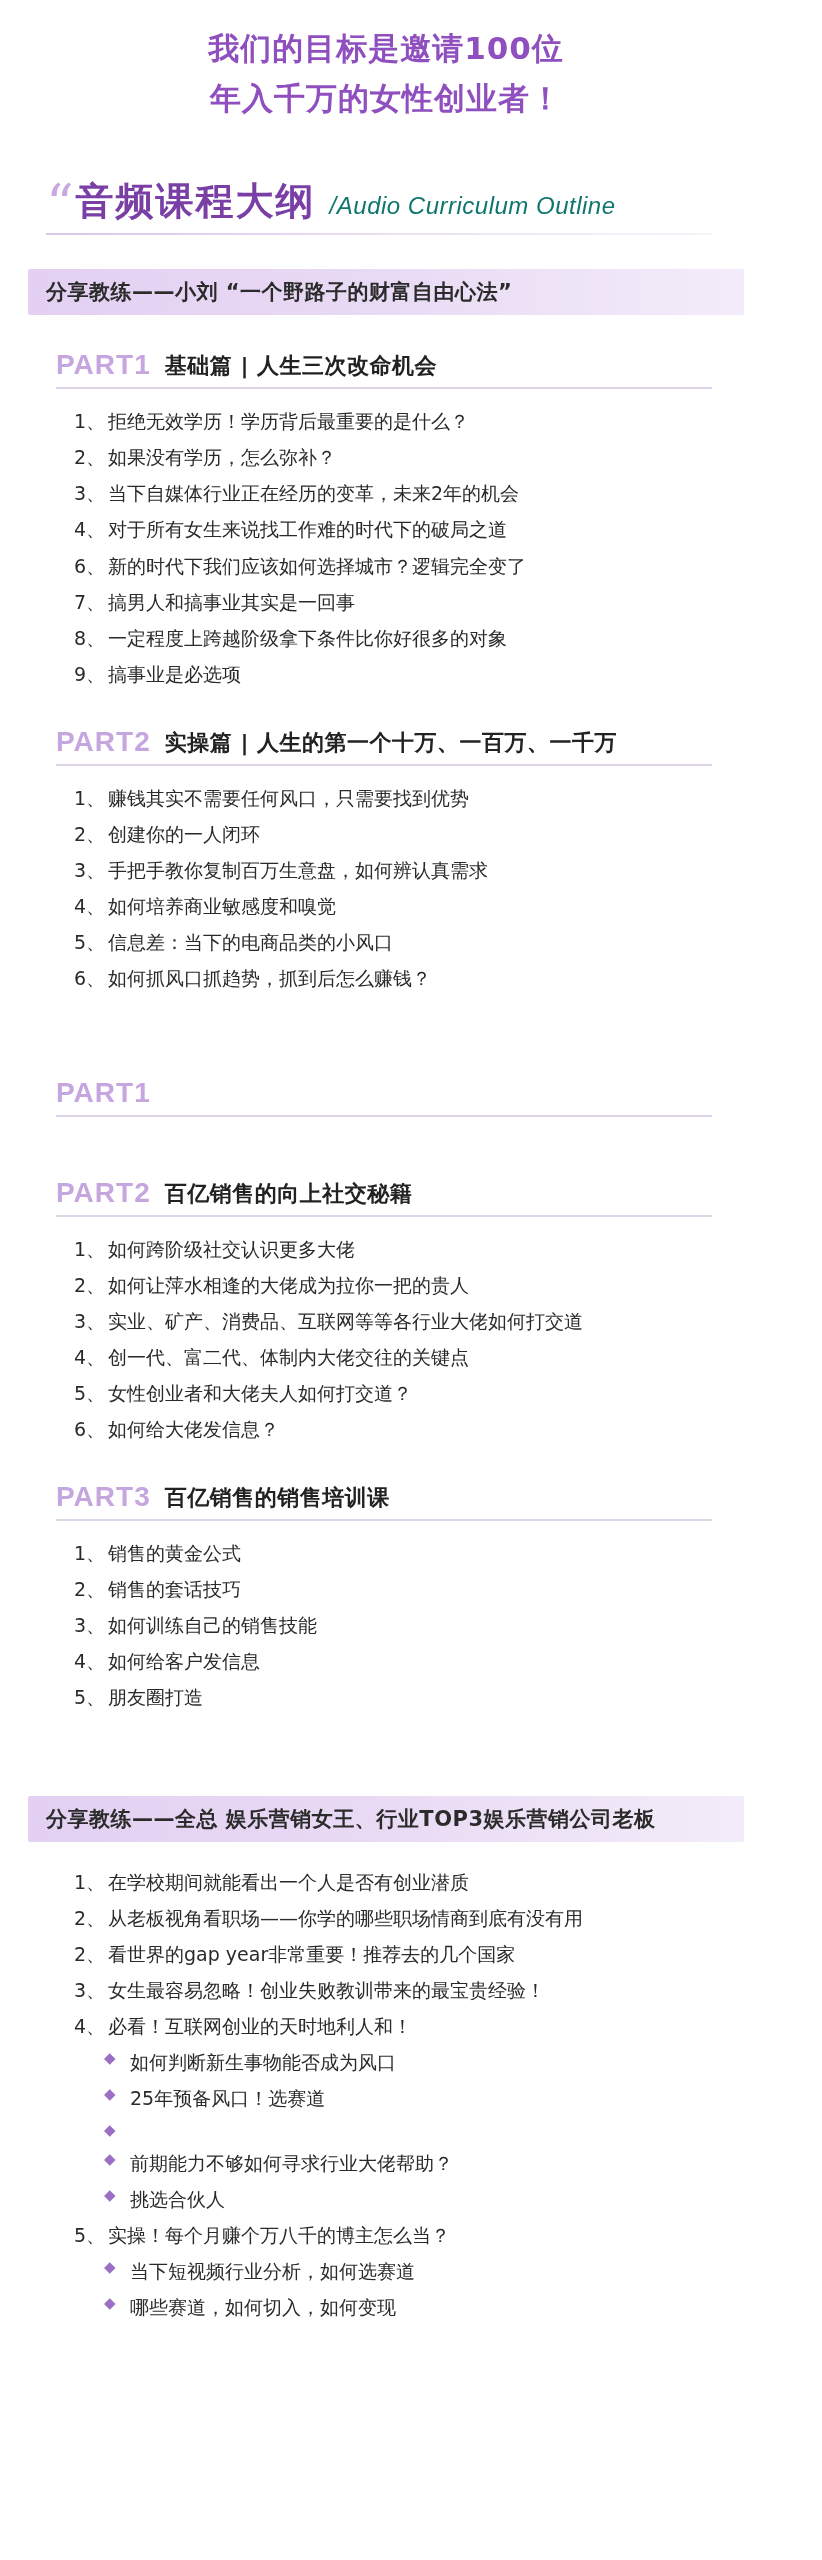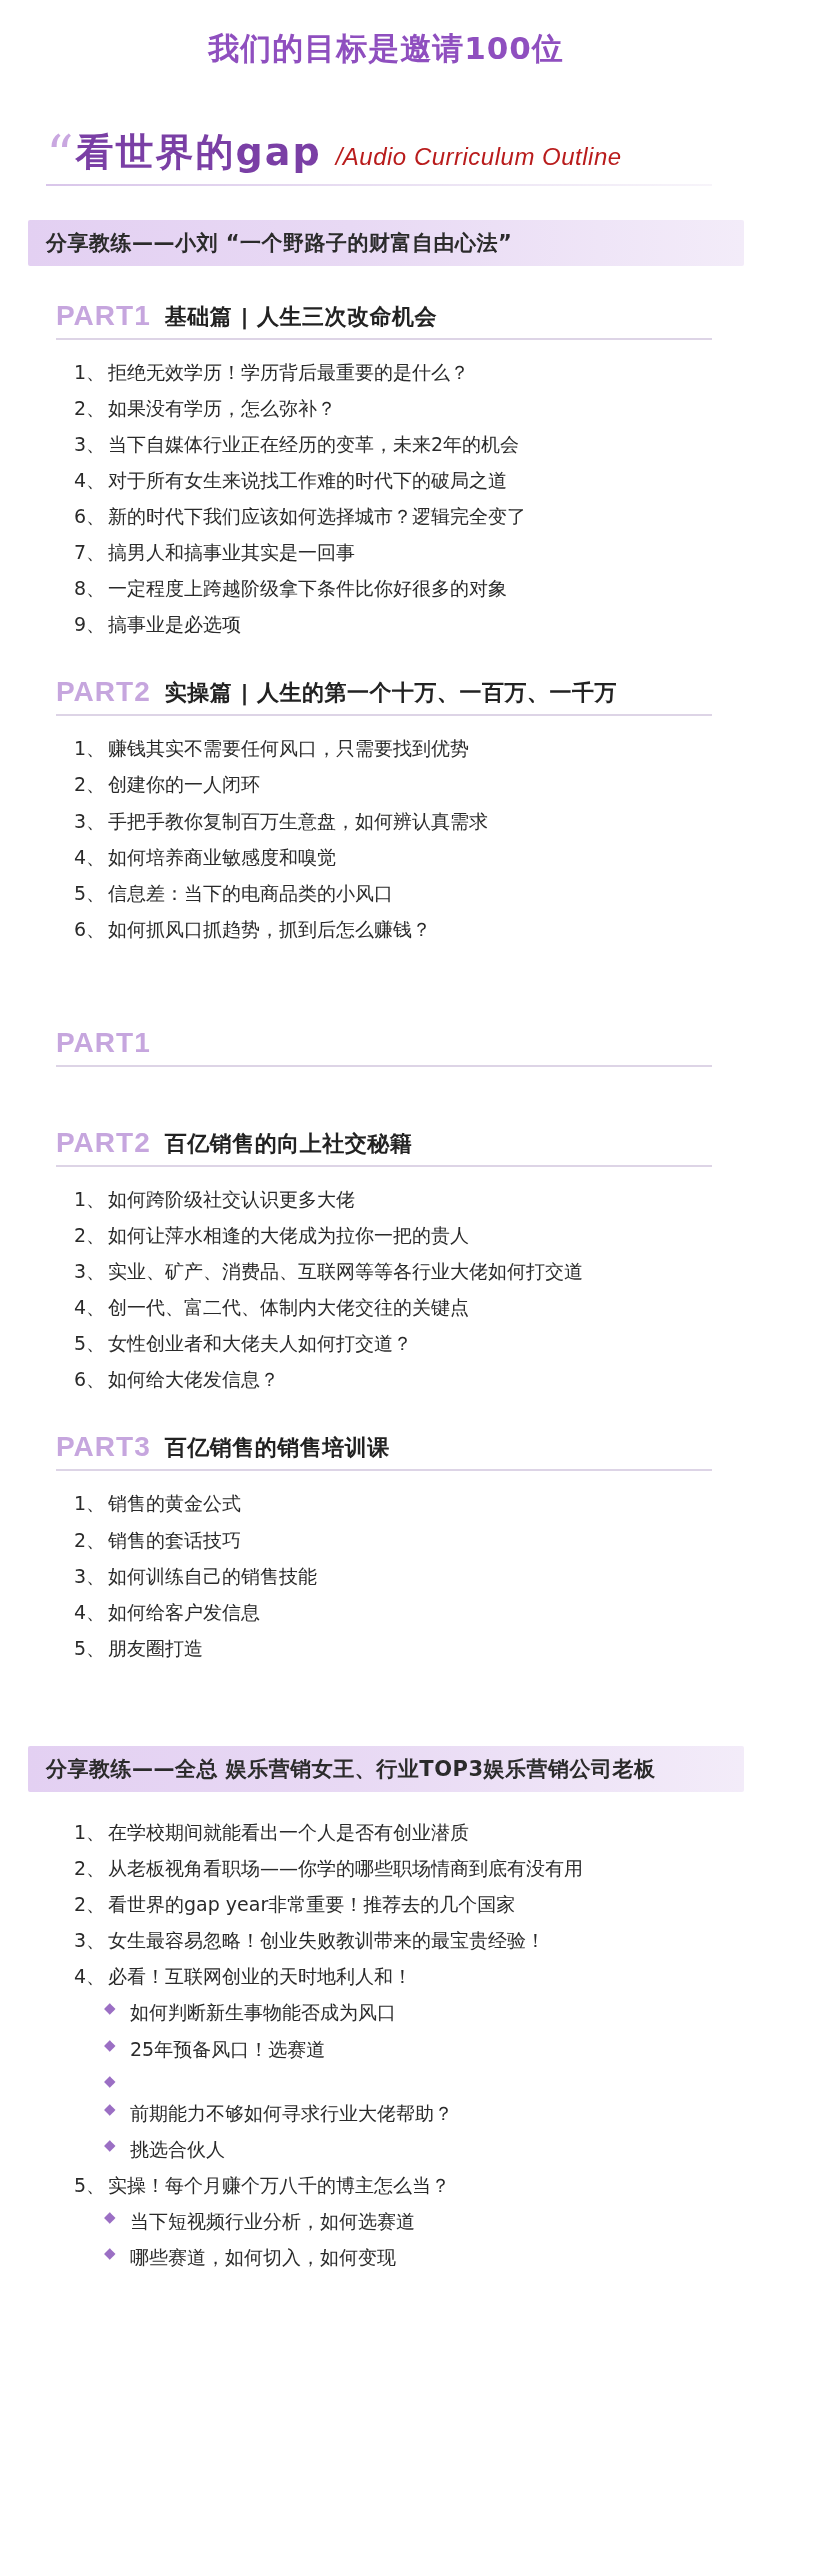--- a/index.html
+++ b/index.html
@@ -50,21 +50,21 @@
   .big-title-cn {
     font-size: 38px;
     font-weight: bold;
     color: #7a3fa5;
     letter-spacing: 2px;
     font-family: "DejaVu Sans", "Liberation Sans", sans-serif;
     line-height: 1.1;
   }
   .big-title-en {
     font-size: 24px;
-    color: #b91c1c;
+    color: #0f766e;
     font-style: italic;
     margin-left: 14px;
     letter-spacing: .5px;
     padding-bottom: 3px;
     font-family: "Liberation Sans", sans-serif;
   }
   .title-rule {
     margin: 8px 60px 0 46px;
     height: 2px;
     background: linear-gradient(to right, #d9c6ea 0%, #ece4f4 60%, #f7f4fa 100%);
@@ -160,25 +160,26 @@
   .gap-lg { height: 46px; }
   .gap-md { height: 26px; }
 </style>
 </head>
 <body>
 
 <div class="page">
 
   <div class="headline">
     <div class="line">我们的目标是邀请100位</div>
+    <div class="line">年入千万的女性创业者！</div>
   </div>
 
   <div class="big-title-wrap">
     <span class="quote-mark">“</span>
-    <span class="big-title-cn">看世界的gap</span>
+    <span class="big-title-cn">音频课程大纲</span>
     <span class="big-title-en">/Audio Curriculum Outline</span>
   </div>
   <div class="title-rule"></div>
 
   <div class="coach-banner">
     <span class="txt">分享教练——小刘  “一个野路子的财富自由心法”</span>
   </div>
 
   <div class="part">
     <span class="part-label">PART1</span>

